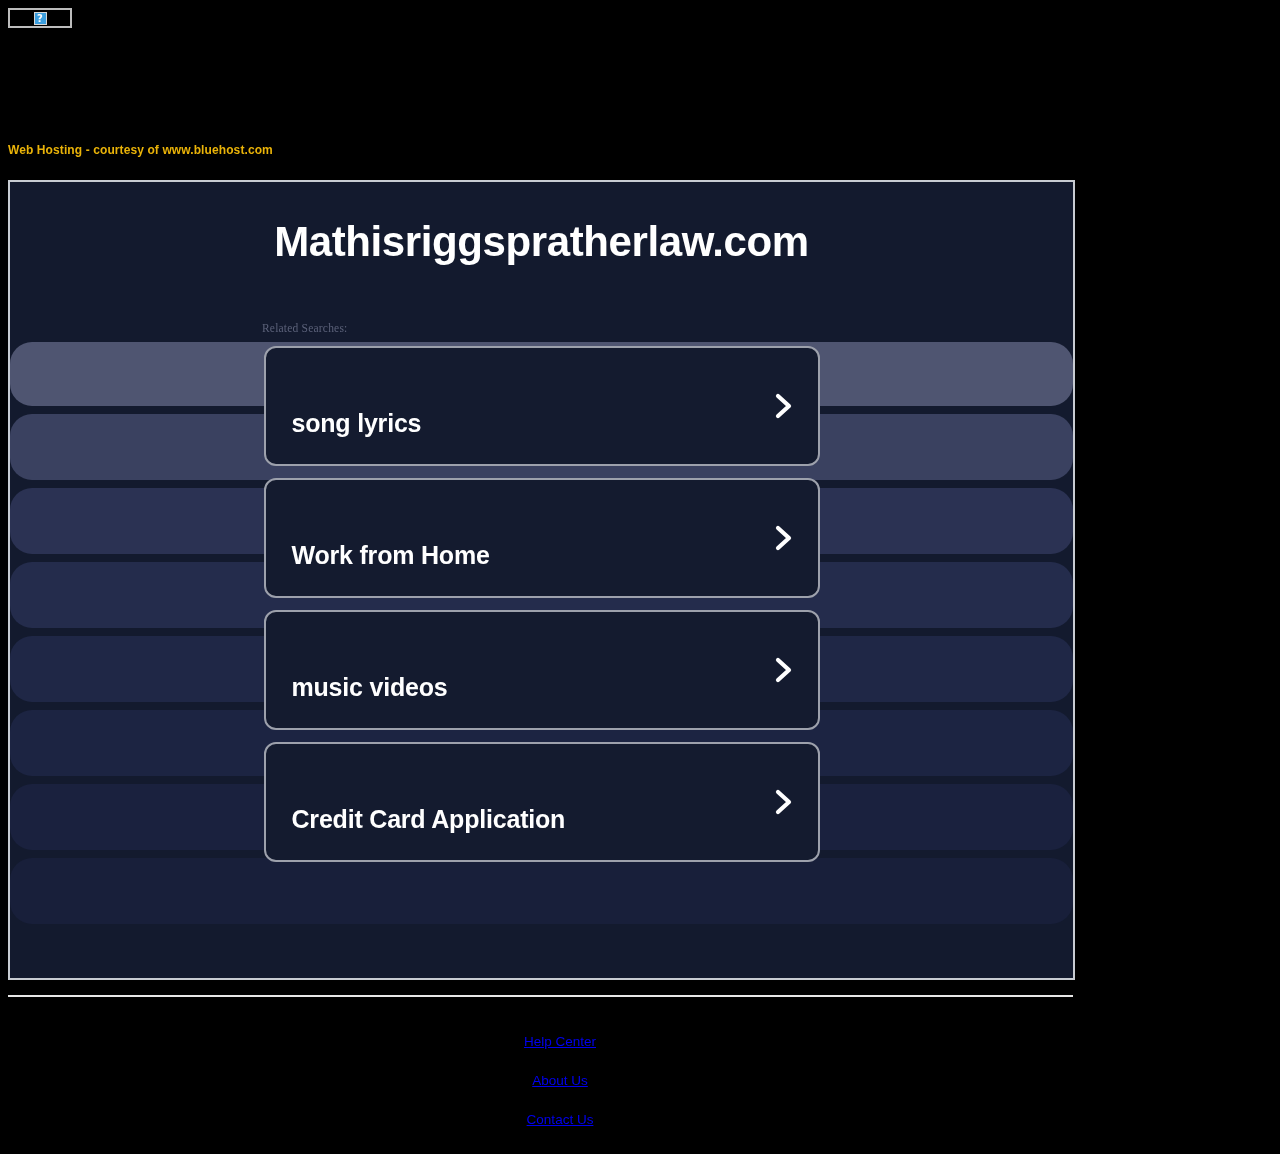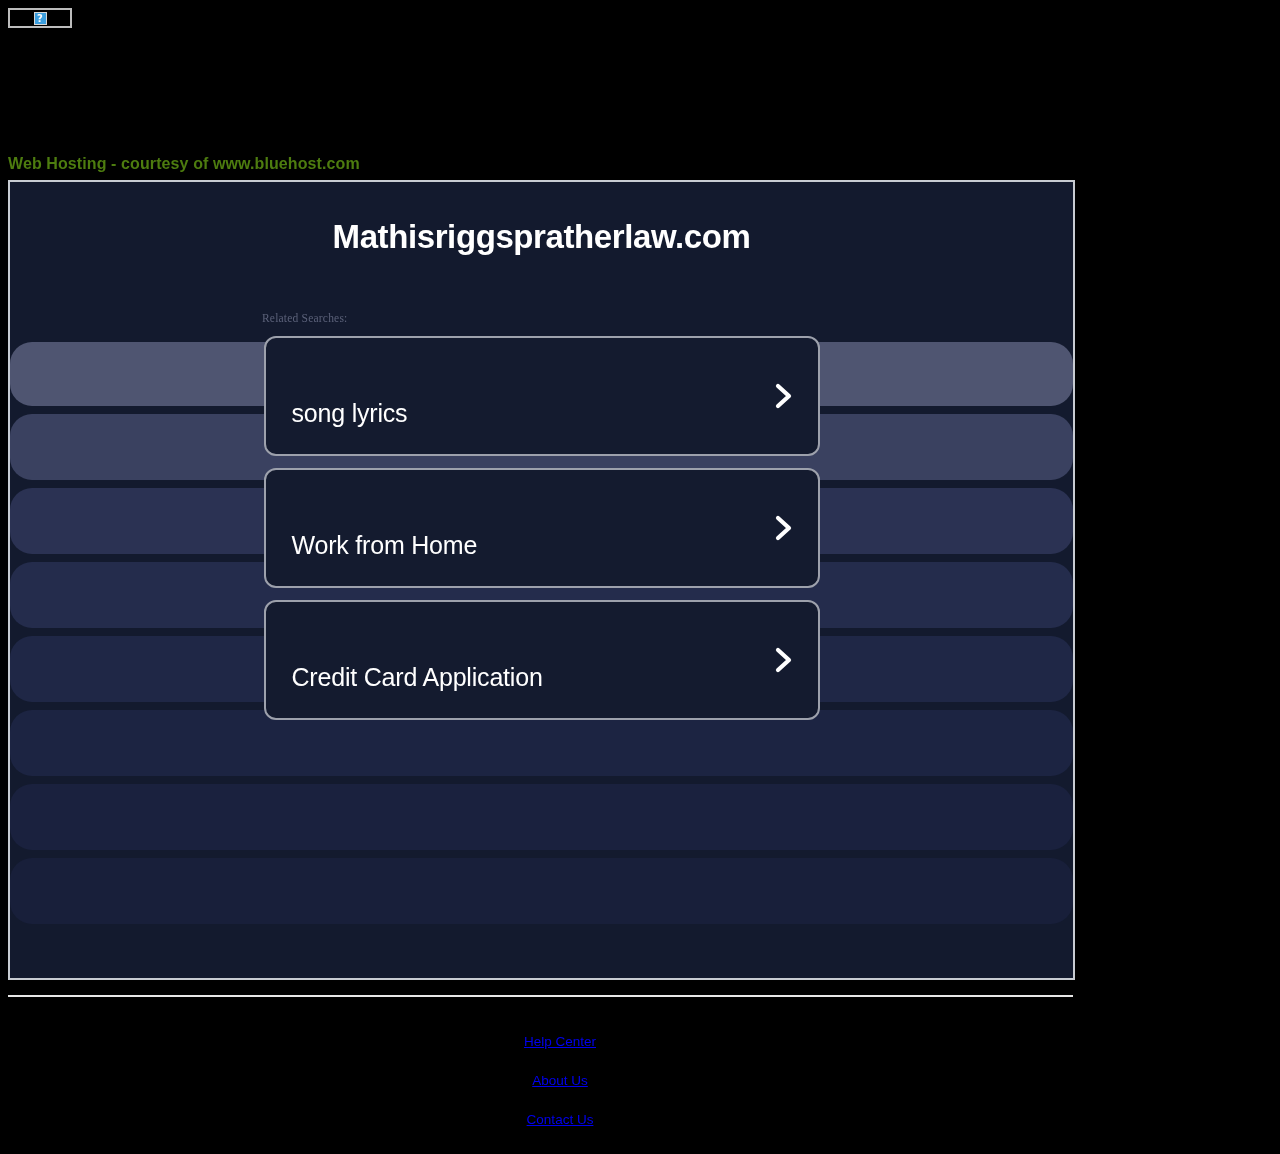--- a/index.html
+++ b/index.html
@@ -37,23 +37,23 @@
     text-align: center;
     font-weight: bold;
     font-family: "DejaVu Sans", sans-serif;
     box-sizing: border-box;
   }
 
   
   .host-credit {
     position: absolute;
     left: 8px;
-    top: 155px;
-    color: #4d7c0f;
-    font-size: 16px;
+    top: 143px;
+    color: #eab308;
+    font-size: 12px;
     font-weight: bold;
     letter-spacing: 0.1px;
     white-space: nowrap;
   }
 
   
   .panel {
     position: absolute;
     left: 8px;
     top: 180px;
@@ -79,21 +79,21 @@
 
   .panel-inner {
     position: relative;
     z-index: 1;
     padding-top: 16px;
   }
 
   .site-title {
     text-align: center;
     color: #ffffff;
-    font-size: 33px;
+    font-size: 42px;
     font-weight: bold;
     letter-spacing: -0.4px;
     margin: 0;
     padding-top: 20px;
   }
 
   .related-label {
     margin: 56px 0 0 252px;
     color: #5b6179;
     font-size: 11.5px;
@@ -120,21 +120,21 @@
     display: flex;
     align-items: center;
     justify-content: space-between;
     padding: 0 22px 0 26px;
     text-decoration: none;
     cursor: pointer;
   }
   .card-label {
     color: #ffffff;
     font-size: 25px;
-    font-weight: normal;
+    font-weight: bold;
     letter-spacing: -0.2px;
     line-height: 1.1;
     margin-top: 36px;
   }
   .chev {
     flex: 0 0 auto;
     width: 24px;
     height: 32px;
     display: block;
   }
@@ -196,20 +196,26 @@
             <path d="M6 6 L17 16 L6 26" fill="none" stroke="#ffffff" stroke-width="4.2" stroke-linecap="round" stroke-linejoin="round"></path>
           </svg>
         </a>
         <a class="card">
           <span class="card-label">Work from Home</span>
           <svg class="chev" viewBox="0 0 24 32">
             <path d="M6 6 L17 16 L6 26" fill="none" stroke="#ffffff" stroke-width="4.2" stroke-linecap="round" stroke-linejoin="round"></path>
           </svg>
         </a>
         <a class="card">
+          <span class="card-label">music videos</span>
+          <svg class="chev" viewBox="0 0 24 32">
+            <path d="M6 6 L17 16 L6 26" fill="none" stroke="#ffffff" stroke-width="4.2" stroke-linecap="round" stroke-linejoin="round"></path>
+          </svg>
+        </a>
+        <a class="card">
           <span class="card-label">Credit Card Application</span>
           <svg class="chev" viewBox="0 0 24 32">
             <path d="M6 6 L17 16 L6 26" fill="none" stroke="#ffffff" stroke-width="4.2" stroke-linecap="round" stroke-linejoin="round"></path>
           </svg>
         </a>
       </div>
   </div>
 </div>
 
 <hr class="rule">

